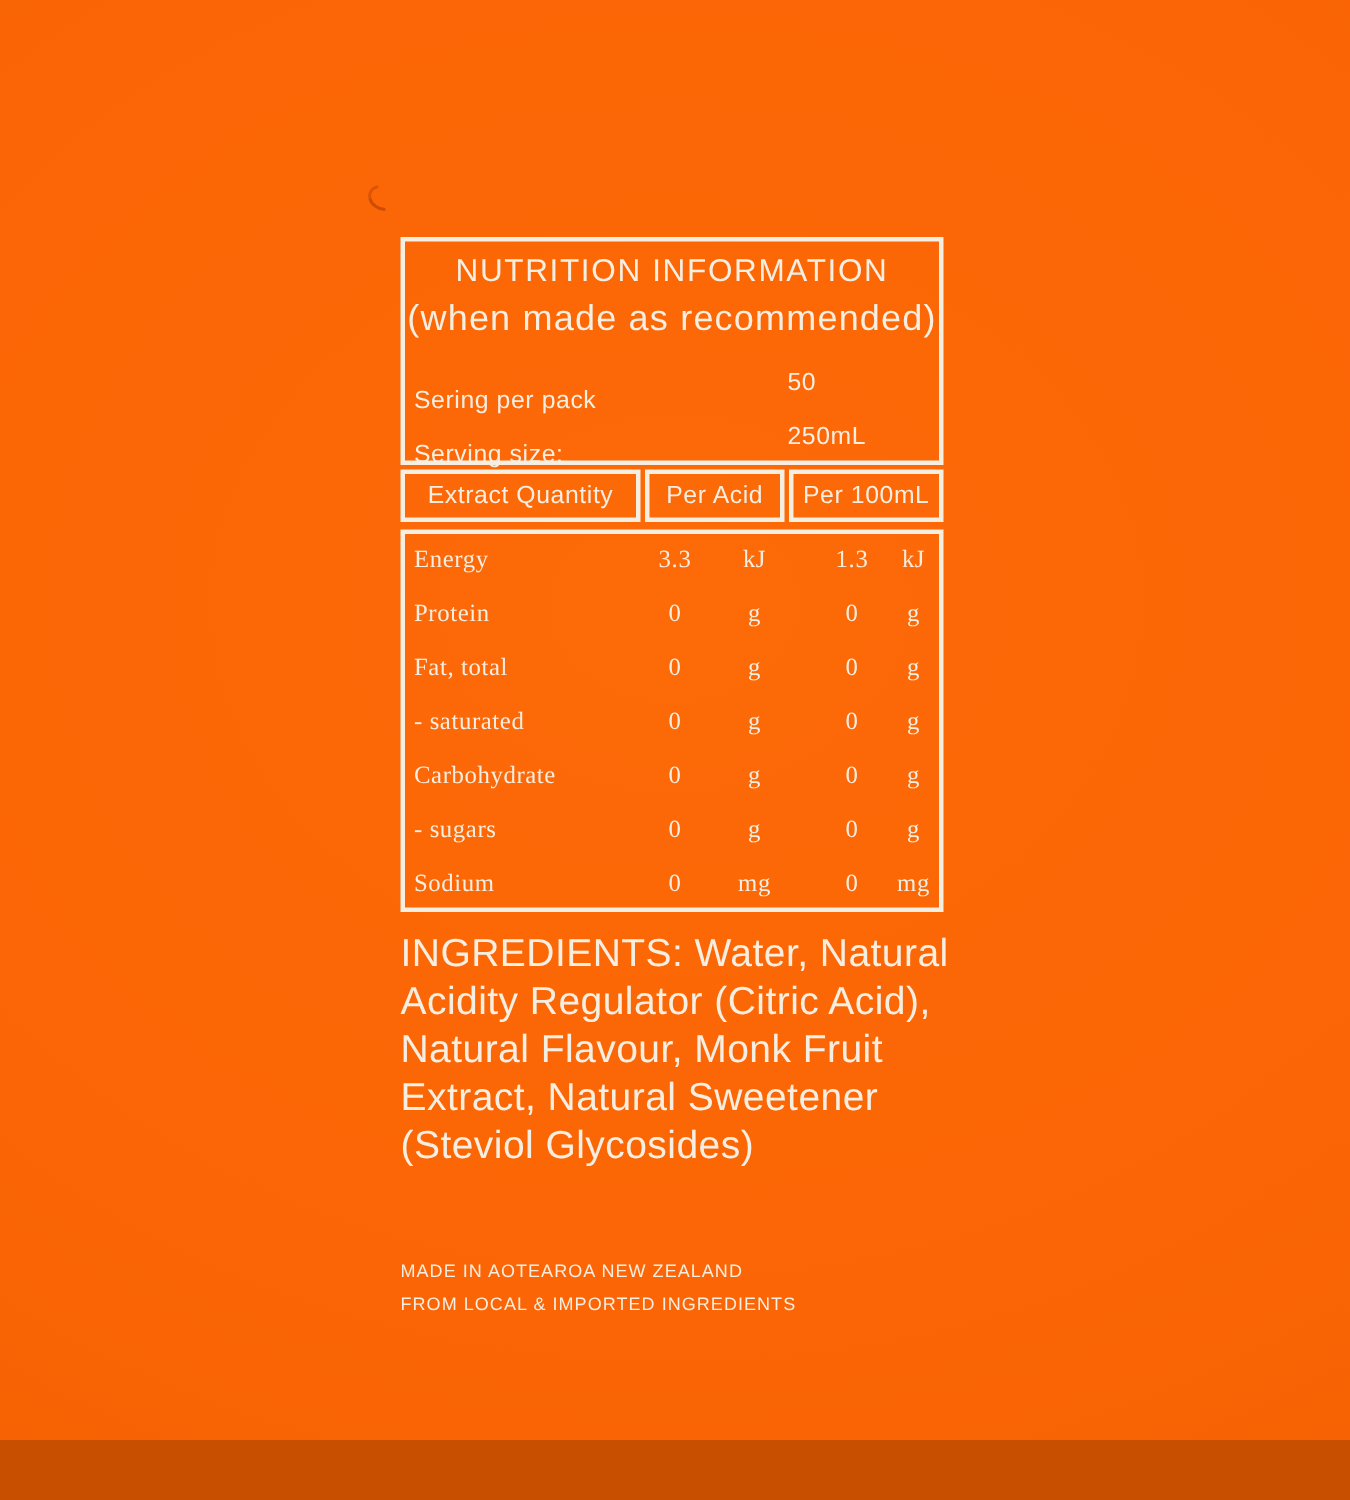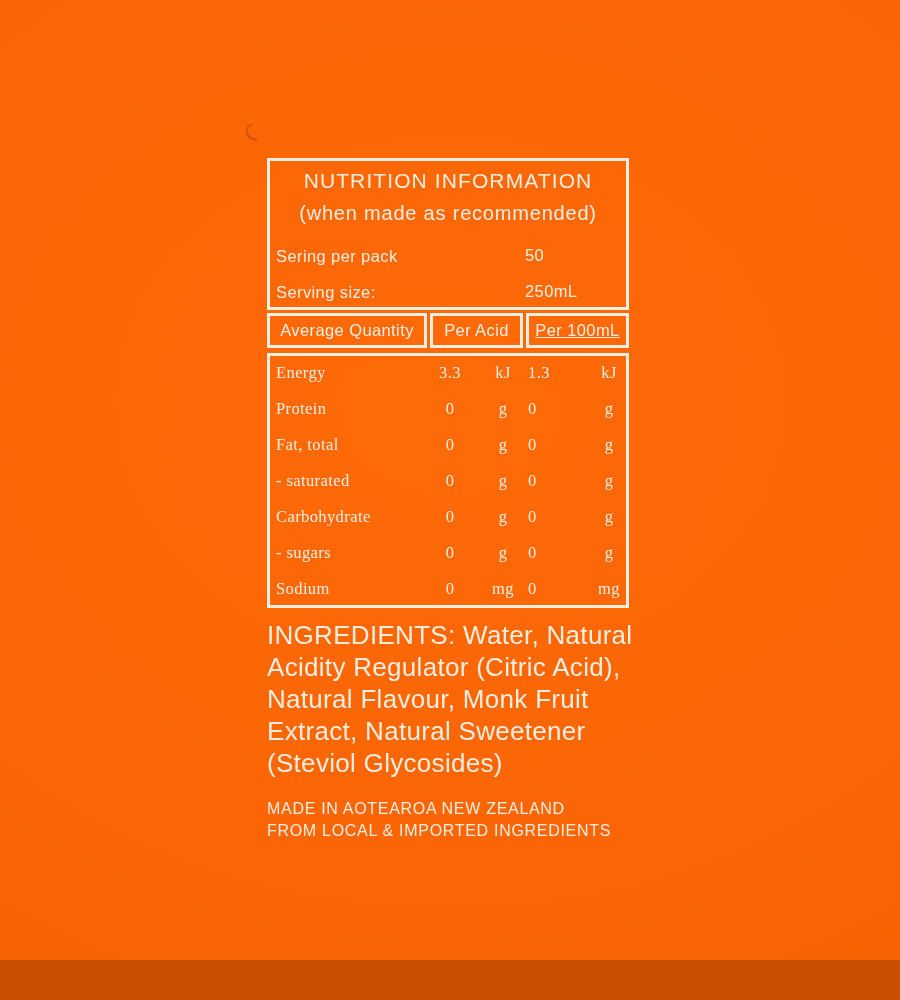--- a/index.html
+++ b/index.html
@@ -30,34 +30,34 @@
     font-size: 21px;
     letter-spacing: 1.1px;
     line-height: 26px;
   }
   .panel-subtitle {
     position: absolute;
     left: 267px;
     top: 200px;
     width: 362px;
     text-align: center;
-    font-size: 20px;
+    font-size: 24px;
     letter-spacing: 0.8px;
     line-height: 26px;
   }
   .serving-row {
     position: absolute;
     left: 269px;
     width: 358px;
     height: 24px;
     line-height: 24px;
     font-size: 16.5px;
     letter-spacing: 0.4px;
   }
-  .serving-row .s-label { position: absolute; left: 7px; top: 1px; text-align: center; }
+  .serving-row .s-label { position: absolute; left: 7px; top: 12px; text-align: center; }
   .serving-row .s-value { position: absolute; left: 256px; top: 0; }
   .hdr-cell {
     display: flex;
     align-items: center;
     justify-content: center;
     font-size: 16.5px;
     letter-spacing: 0.4px;
     white-space: nowrap;
   }
   .trow {
@@ -67,38 +67,38 @@
     height: 36px;
     line-height: 36px;
     font-size: 16.5px;
     letter-spacing: 0.4px;
     font-family: Liberation Serif, serif;
   }
   .trow span { position: absolute; top: 0; white-space: nowrap; }
   .t-name  { left: 6px; }
   .t-v1    { left: 150px; width: 60px; text-align: center; }
   .t-u1    { left: 211px; width: 44px; text-align: center; }
-  .t-v2    { left: 258px; width: 60px; text-align: left; }
+  .t-v2    { left: 268px; width: 60px; text-align: center; }
   .t-u2    { left: 317px; width: 44px; text-align: center; }
   .ingredients {
     position: absolute;
     left: 267px;
     top: 619px;
     width: 370px;
     font-size: 26px;
     line-height: 32px;
     letter-spacing: 0.3px;
     white-space: pre-line;
   }
   .origin {
     position: absolute;
     left: 267px;
-    top: 798px;
+    top: 836px;
     width: 380px;
-    font-size: 16px;
+    font-size: 12px;
     line-height: 22px;
     letter-spacing: 0.7px;
     white-space: pre-line;
   }
   .smudge {
     position: absolute;
     left: 245px;
     top: 124px;
     width: 15px;
     height: 12px;
@@ -123,23 +123,23 @@
 
   <div class="serving-row" style="top:243px;">
     <span class="s-label">Sering per pack</span>
     <span class="s-value">50</span>
   </div>
   <div class="serving-row" style="top:279px;">
     <span class="s-label">Serving size:</span>
     <span class="s-value">250mL</span>
   </div>
 
-  <div class="box hdr-cell" style="left:267px; top:313px; width:160px; height:35px;">Average Quantity</div>
+  <div class="box hdr-cell" style="left:267px; top:313px; width:160px; height:35px;">Extract Quantity</div>
   <div class="box hdr-cell" style="left:430px; top:313px; width:93px; height:35px;">Per Acid</div>
-  <div class="box hdr-cell" style="left:526px; top:313px; width:103px; height:35px;text-decoration:underline;">Per 100mL</div>
+  <div class="box hdr-cell" style="left:526px; top:313px; width:103px; height:35px;">Per 100mL</div>
 
   <div class="box" style="left:267px; top:353px; width:362px; height:255px;"></div>
 
   <div class="trow" style="top:355px;">
     <span class="t-name">Energy</span>
     <span class="t-v1">3.3</span>
     <span class="t-u1">kJ</span>
     <span class="t-v2">1.3</span>
     <span class="t-u2">kJ</span>
   </div>

